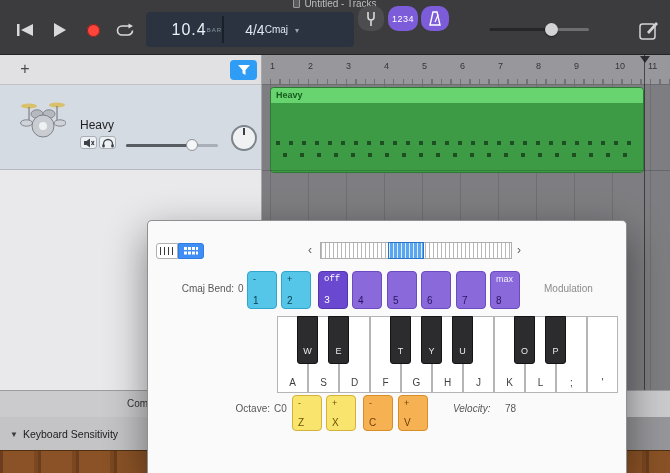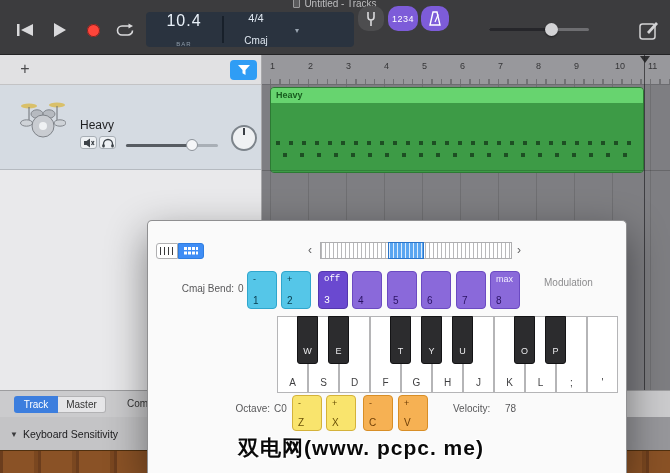--- a/index.html
+++ b/index.html
@@ -8,26 +8,26 @@
     font-family:"Liberation Sans",sans-serif;background:#7e7e82;-webkit-font-smoothing:antialiased;}
   .abs{position:absolute;}
 
   
   .toolbar{position:absolute;left:0;top:0;width:670px;height:55px;background:#3c3c3e;border-bottom:1px solid #232325;}
   .win-title{position:absolute;left:0;top:-2px;width:100%;text-align:center;font-size:10px;color:#bdbdbf;}
   .doc-icon{display:inline-block;width:7px;height:9px;border:1px solid #9a9a9c;border-radius:1px;vertical-align:-1px;margin-right:4px;background:#5a5a5c;}
   .tbtn{position:absolute;top:17px;width:30px;height:26px;display:flex;align-items:center;justify-content:center;cursor:default;}
   .rec-dot{width:13px;height:13px;border-radius:50%;background:#ff453a;box-shadow:0 0 0 1px #7e2220 inset;}
   .lcd{position:absolute;left:146px;top:12px;width:208px;height:35px;background:#2a333f;border-radius:4px;display:flex;align-items:stretch;}
-  .lcd-cell{display:flex;flex-direction:column;align-items:center;justify-content:space-between;}
+  .lcd-cell{display:flex;flex-direction:row;align-items:center;justify-content:flex-end;}
   .lcd-sep{width:1px;background:#18202a;margin:4px 0;}
   .lcd-big{font-size:16px;color:#e9f1f9;letter-spacing:1px;line-height:17px;}
   .lcd-sm{font-size:6px;color:#8d9aa8;letter-spacing:1px;margin-top:1px;}
   .lcd-mid{font-size:13px;color:#e9f1f9;line-height:15px;}
-  .lcd-sig{font-size:11px;color:#dfe7f0;line-height:12px;}
+  .lcd-sig{font-size:14px;color:#dfe7f0;line-height:12px;}
   .lcd-key{font-size:10px;color:#dfe7f0;line-height:12px;}
   .lcd-chev{position:absolute;right:-11px;top:14px;font-size:8px;color:#9aa5b1;}
   .pill{position:absolute;top:6px;height:25px;border-radius:10px;display:flex;align-items:center;justify-content:center;}
   .pill.gray{background:#4d4d4f;}
   .pill.purple{background:#7d5cd9;color:#fff;font-size:9px;letter-spacing:.5px;}
   .tslider-track{position:absolute;left:489px;top:28px;width:100px;height:3px;border-radius:2px;background:#6e6e71;}
   .tslider-fill{position:absolute;left:0;top:0;height:3px;width:62px;border-radius:2px;background:#26262a;}
   .tslider-thumb{position:absolute;left:545px;top:23px;width:13px;height:13px;border-radius:50%;background:#d3d3d5;box-shadow:0 1px 2px rgba(0,0,0,.5);}
 
   
@@ -251,24 +251,20 @@
         <div class="notes2"></div>
       </div>
     </div>
     <div class="lane-divider"></div>
   </div>
   <div class="playhead-tri"></div>
   <div class="playhead-line"></div>
 
   <div class="smart-body"></div>
   <div class="smart-head">
-    <div class="seg">
-      <div class="seg-track">Track</div>
-      <div class="seg-master">Master</div>
-    </div>
     <div class="comp-btn">Comp</div>
   </div>
   <div class="ks-row">
     <span class="ks-tri">▼</span>
     <span>Keyboard Sensitivity</span>
   </div>
   <div class="wood"></div>
 
   <div class="mtw">
 
@@ -324,21 +320,21 @@
       <span class="kb">6</span>
     </div>
     <div class="mtw-key purp" style="left:308px;">
       <span class="kt"></span>
       <span class="kb">7</span>
     </div>
     <div class="mtw-key purp" style="left:342px;">
       <span class="kt lt-white">max</span>
       <span class="kb">8</span>
     </div>
-    <div class="mtw-lbl" style="left:396px;top:56px;color:#8c8c8e;text-align:right;">Modulation</div>
+    <div class="mtw-lbl" style="left:396px;top:62px;color:#8c8c8e;text-align:right;">Modulation</div>
 
 
     <div class="wkey" style="left:129px;">
         <span>A</span>
       </div>
     <div class="wkey" style="left:160px;">
         <span>S</span>
       </div>
     <div class="wkey" style="left:191px;">
         <span>D</span>
@@ -403,19 +399,18 @@
     </div>
     <div class="okey orange" style="left:215px;">
       <span class="kt">-</span>
       <span class="kb">C</span>
     </div>
     <div class="okey orange" style="left:250px;">
       <span class="kt">+</span>
       <span class="kb">V</span>
     </div>
 
-    <div class="mtw-lbl" style="left:305px;top:182px;">Velocity:</div>
+    <div class="mtw-lbl" style="left:305px;top:182px;font-style:italic;">Velocity:</div>
     <div class="mtw-lbl" style="left:357px;top:182px;">78</div>
   </div>
 
-  <div class="watermark">双电网(www. pcpc. me)</div>
 
 </div>
 
 </body></html>

